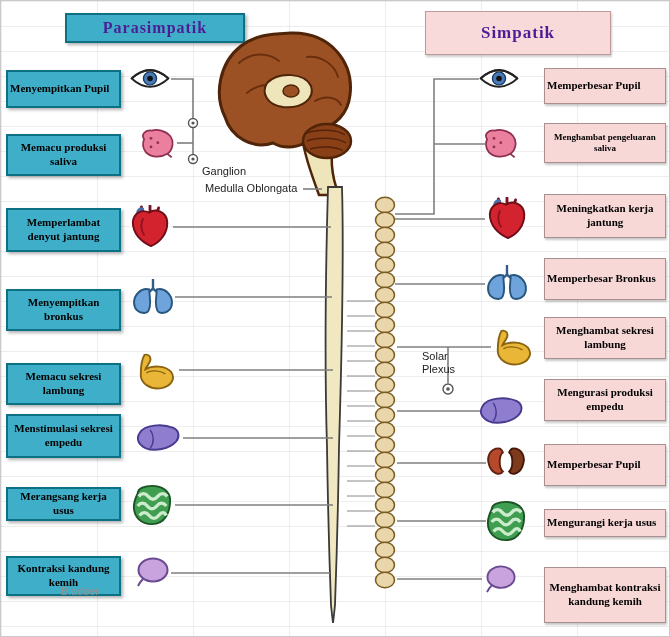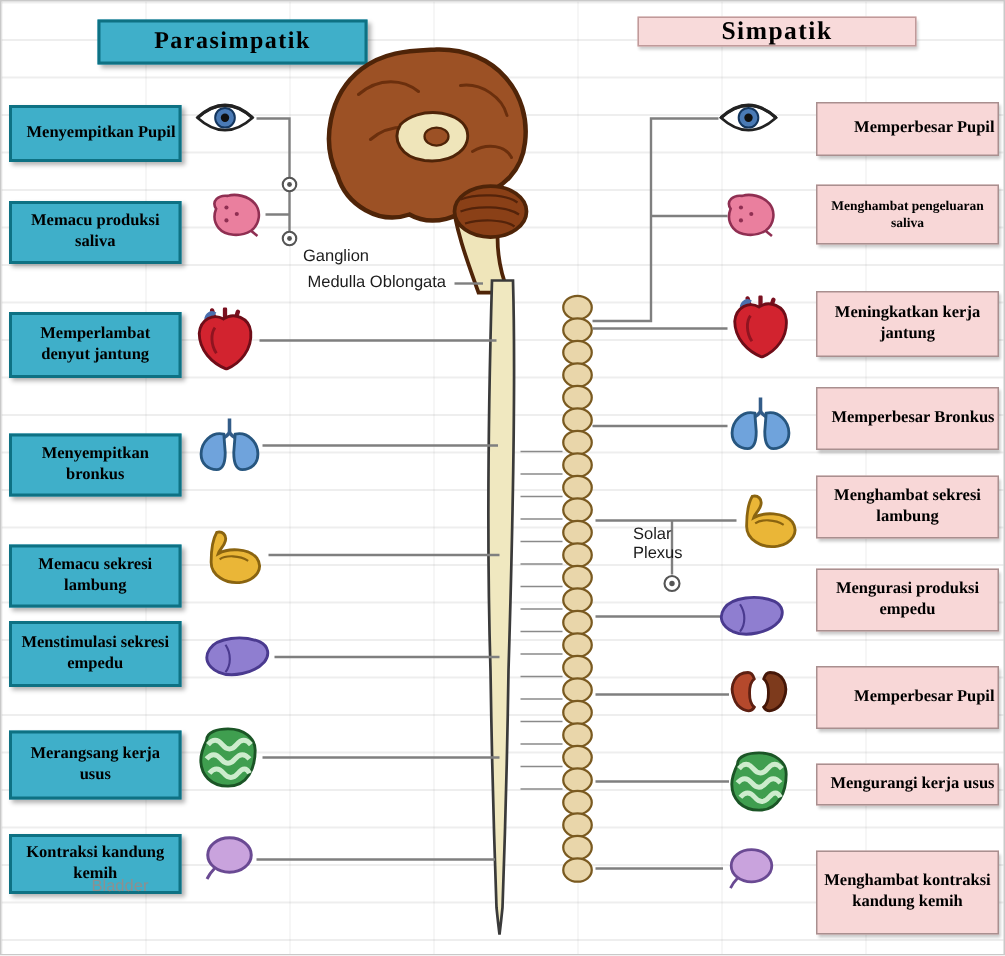--- a/index.html
+++ b/index.html
@@ -7,28 +7,28 @@
   #canvas {
     position:relative; width:670px; height:637px; background:#fff;
     border:1px solid #c9c9c9; overflow:hidden;
     background-image:
       linear-gradient(to bottom, rgba(120,120,120,0.13) 1px, transparent 1px),
       linear-gradient(to right, rgba(120,120,120,0.13) 1px, transparent 1px);
     background-size: 100% 25px, 96px 100%;
   }
   .hdr {
     position:absolute; display:flex; align-items:center; justify-content:center;
-    font-family:"Liberation Serif", serif; font-weight:bold; color:#000000; letter-spacing:1px;
+    font-family:"Liberation Serif", serif; font-weight:bold; color:#4c1d95; letter-spacing:1px;
   }
   #hdr-left  { left:64px; top:12px; width:180px; height:30px; background:#3fafc9;
                border:2px solid #0e7183; font-size:16px; box-shadow:2px 2px 3px rgba(0,0,0,0.3); }
-  #hdr-right { left:424px; top:10px; width:186px; height:20px; background:#f8dada;
+  #hdr-right { left:424px; top:10px; width:186px; height:44px; background:#f8dada;
                border:1px solid #c09a9a; font-size:17px; box-shadow:1px 2px 2px rgba(0,0,0,0.2); }
   .pbox, .sbox {
-    position:absolute; display:flex; align-items:center; justify-content:flex-end;
+    position:absolute; display:flex; align-items:center; justify-content:flex-start;
     text-align:center; font-family:"Liberation Serif", serif; font-weight:bold;
     font-size:11px; line-height:1.25; color:#000; padding:2px;
   }
   .pbox { left:5px;  width:115px; background:#3fafc9; border:2px solid #0e7183;
           box-shadow:2px 2px 3px rgba(0,0,0,0.3); }
   .sbox { left:543px; width:122px; background:#f8d7d7; border:1px solid #a98f8f;
           box-shadow:1px 2px 2px rgba(0,0,0,0.22); }
   .sbox.small { font-size:9px; }
   .organ { position:absolute; }
   svg { display:block; overflow:visible; }
@@ -243,21 +243,21 @@
     </div>
   <div class="pbox" style="top:288px;height:42px">
       <span>Menyempitkan bronkus</span>
     </div>
   <div class="pbox" style="top:362px;height:42px">
       <span>Memacu sekresi lambung</span>
     </div>
   <div class="pbox" style="top:413px;height:44px">
       <span>Menstimulasi sekresi empedu</span>
     </div>
-  <div class="pbox" style="top:486px;height:46px">
+  <div class="pbox" style="top:486px;height:34px">
       <span>Merangsang kerja usus</span>
     </div>
   <div class="pbox" style="top:555px;height:40px">
       <span>Kontraksi kandung kemih</span>
     </div>
 
   <div class="sbox" style="top:67px;height:36px">
       <span>Memperbesar Pupil</span>
     </div>
   <div class="sbox small" style="top:122px;height:40px">

